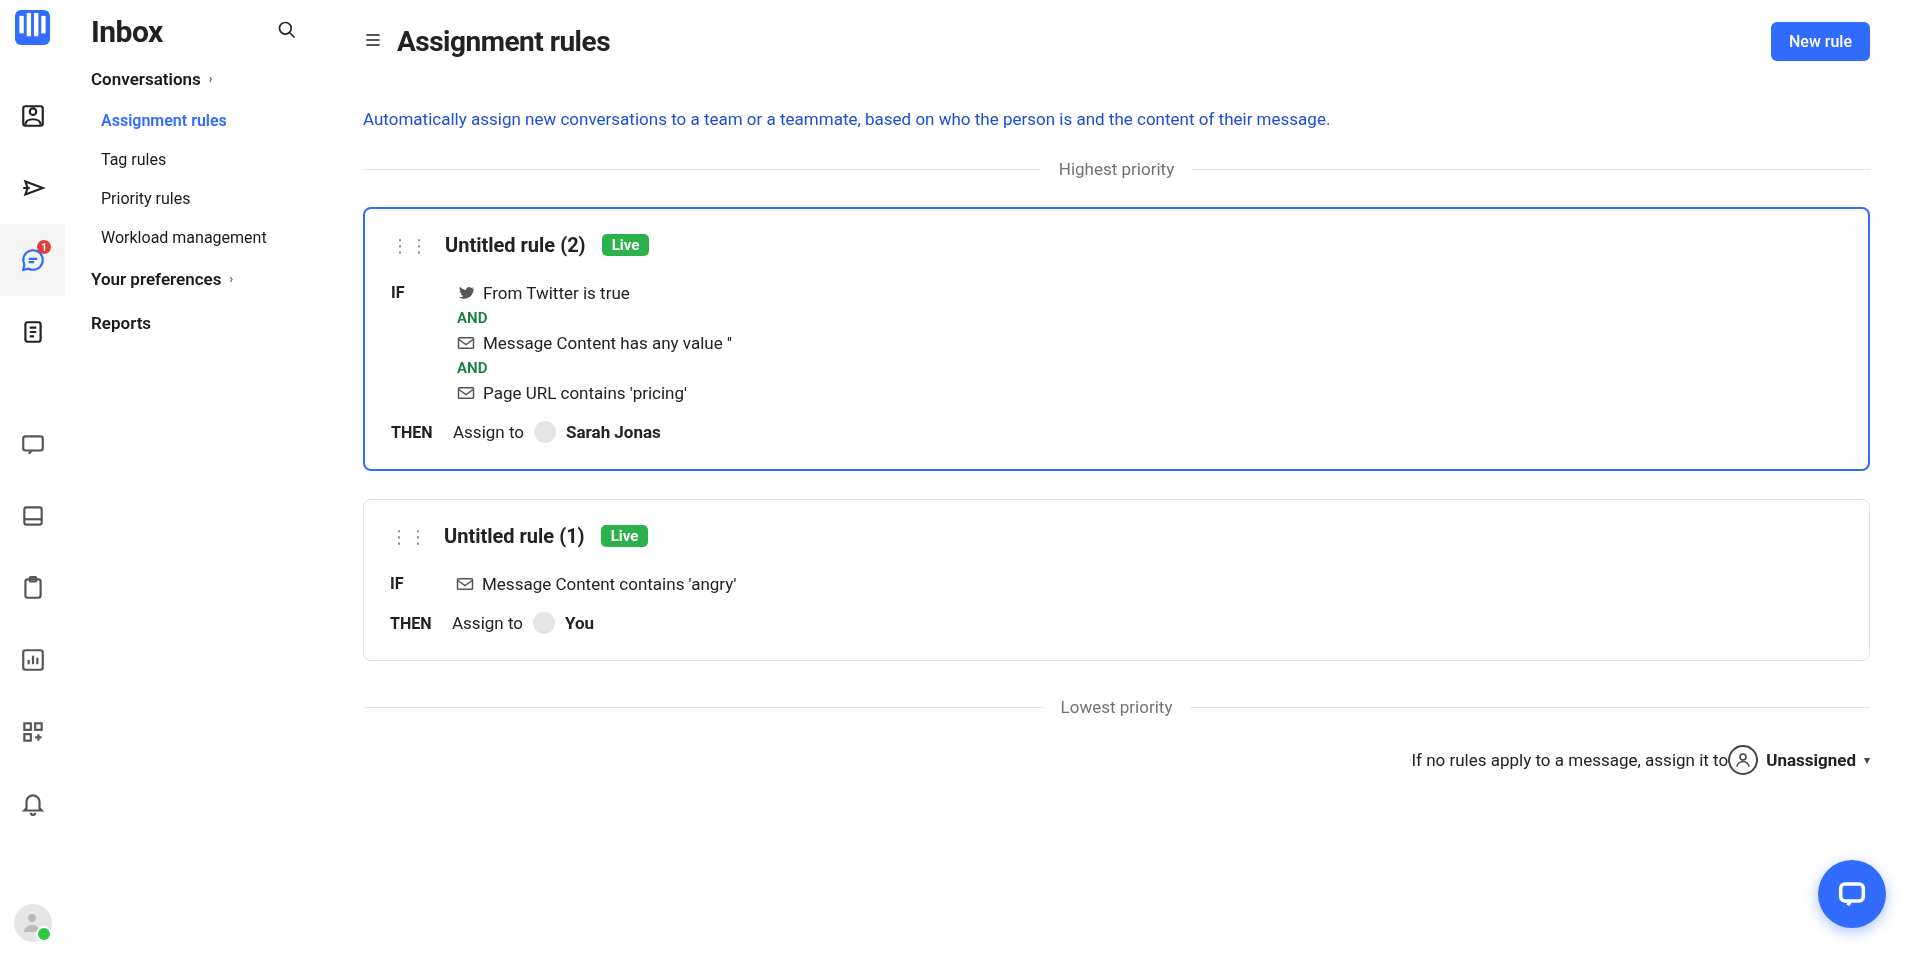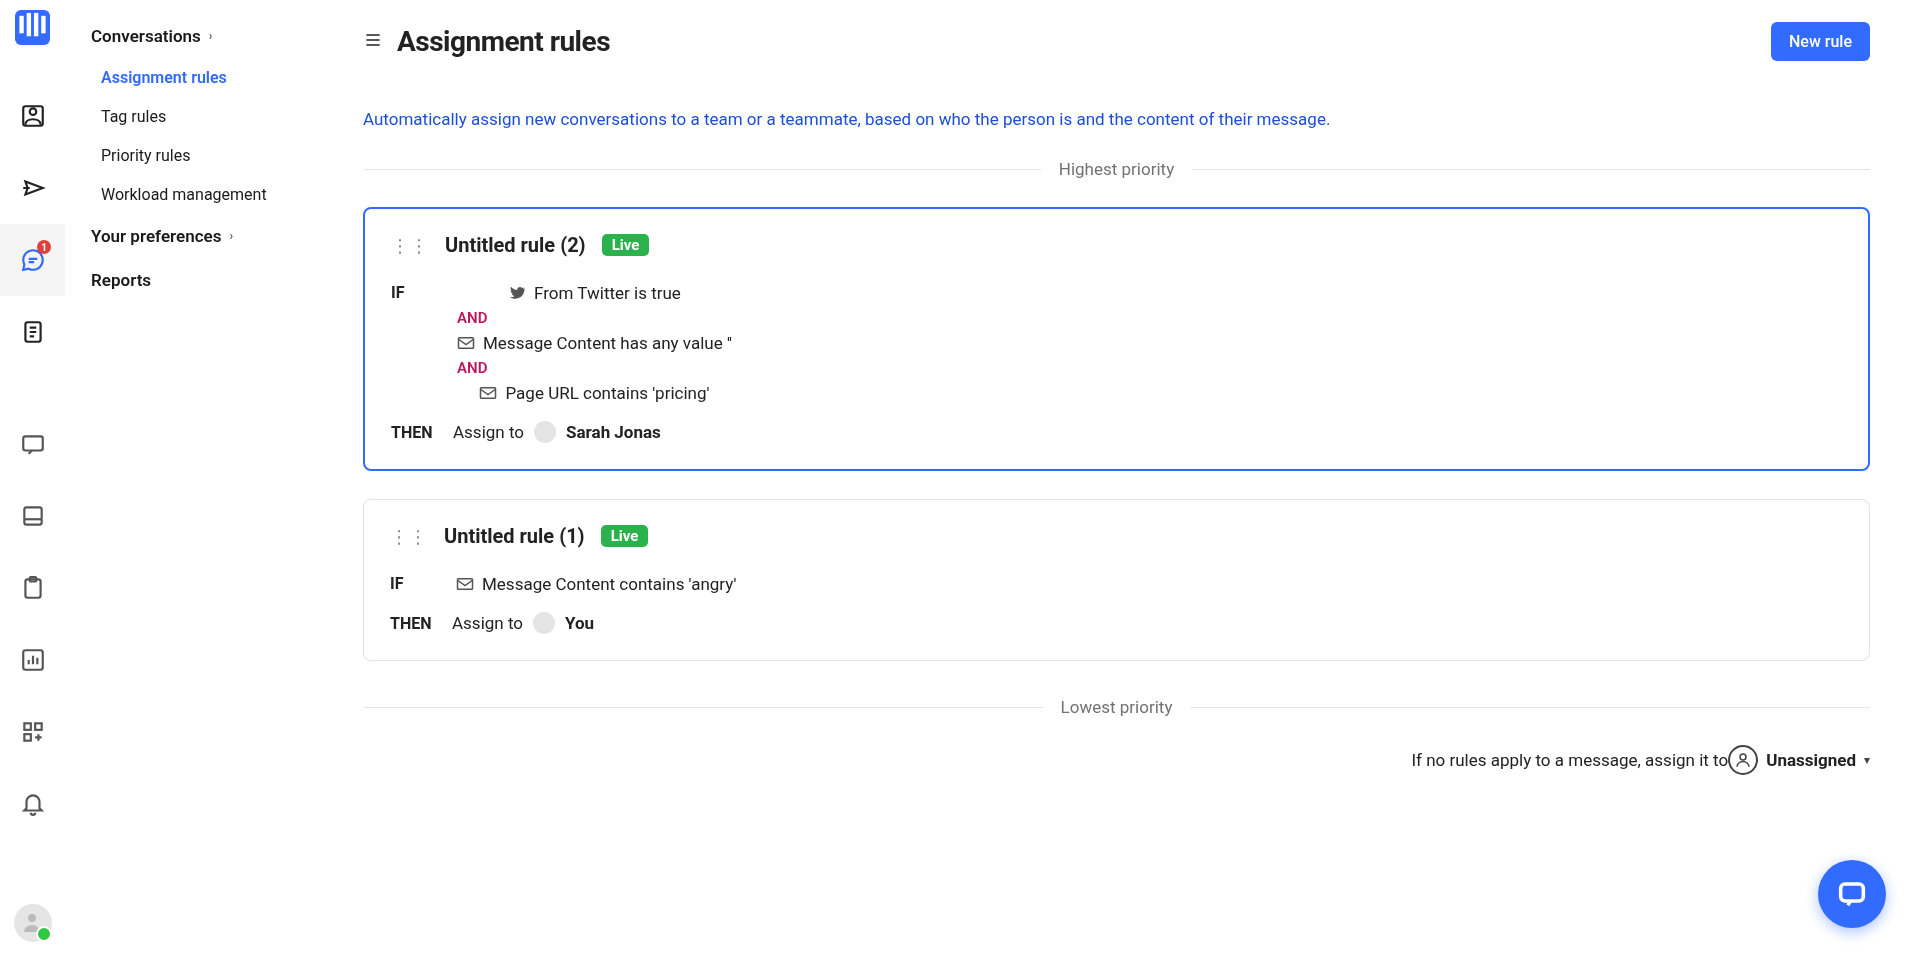--- a/index.html
+++ b/index.html
@@ -35,22 +35,22 @@
 .rule-card { border: 1px solid #e2e2e2; border-radius: 8px; padding: 24px 26px 26px 26px; margin-top: 28px; }
 .rule-card.highlighted { border: 2px solid #326bff; }
 .rule-card-header { display: flex; align-items: center; gap: 16px; }
 .drag-handle { color: #888; cursor: grab; font-size: 18px; letter-spacing: 1px; }
 .rule-title { font-size: 20px; font-weight: 700; }
 .badge-live { background: #2bb24c; color: #fff; font-size: 15px; font-weight: 700; padding: 2px 10px; border-radius: 5px; }
 .rule-body { margin-top: 26px; }
 .rule-row { display: flex; gap: 14px; margin-top: 12px; }
 .rule-key { font-size: 16px; font-weight: 700; min-width: 52px; }
 .rule-conds { display: flex; flex-direction: column; gap: 4px; }
-.cond-line { display: flex; align-items: center; gap: 8px; font-size: 17px; color: #222; justify-content: center; }
-.cond-and { font-size: 15px; color: #be185d; font-weight: 600; padding-left: 0; margin: 2px 0; }
+.cond-line { display: flex; align-items: center; gap: 8px; font-size: 17px; color: #222; }
+.cond-and { font-size: 15px; color: #15803d; font-weight: 600; padding-left: 0; margin: 2px 0; }
 .assign-row { display: flex; align-items: center; gap: 10px; margin-top: 18px; }
 .assign-key { font-size: 16px; font-weight: 700; min-width: 52px; }
 .assign-label { font-size: 17px; }
 .avatar-tiny { width: 22px; height: 22px; background: #e5e5e5; border-radius: 50%; }
 .assign-name { font-size: 17px; font-weight: 700; }
 .fallback-row { display: flex; align-items: center; justify-content: flex-end; padding: 28px 0 20px 0; }
 .fallback-text { font-size: 17px; color: #222; }
 .unassigned-sel { display: flex; align-items: center; gap: 8px; cursor: pointer; }
 .unassigned-icon { width: 30px; height: 30px; border: 2px solid #444; border-radius: 50%; display: flex; align-items: center; justify-content: center; }
 .unassigned-label { font-size: 17px; font-weight: 700; }
@@ -135,20 +135,29 @@
   </div>
   <div class="icon-rail-avatar">
     <svg viewBox="0 0 24 24" fill="#bbb">
         <circle cx="12" cy="8" r="4"></circle>
         <path d="M4 22c0-4 4-7 8-7s8 3 8 7"></path>
       </svg>
   </div>
 </div>
 
 <div class="sidebar">
+  <div class="sidebar-header">
+    <div class="sidebar-title">Inbox</div>
+    <div class="search-btn">
+      <svg width="20" height="20" viewBox="0 0 24 24" fill="none" stroke="#222" stroke-width="2">
+          <circle cx="10" cy="10" r="7"></circle>
+          <path d="M21 21l-6-6"></path>
+        </svg>
+    </div>
+  </div>
   <div class="section-header">
     <span>Conversations</span>
     <span class="chevron">›</span>
   </div>
   <div class="sub-list">
     <div class="sub-item active">Assignment rules</div>
     <div class="sub-item">Tag rules</div>
     <div class="sub-item">Priority rules</div>
     <div class="sub-item">Workload management</div>
   </div>

